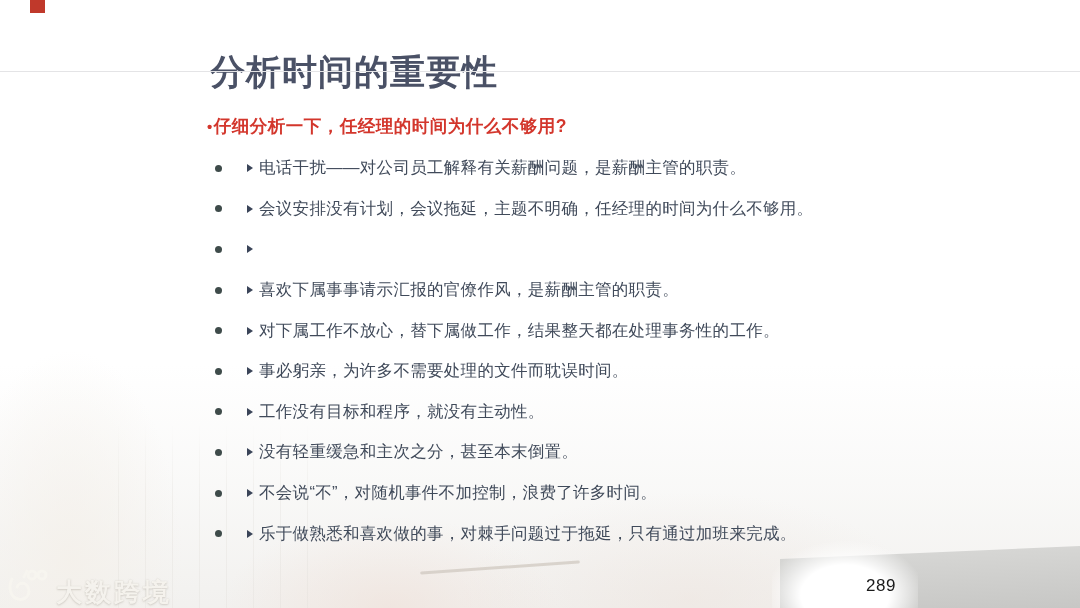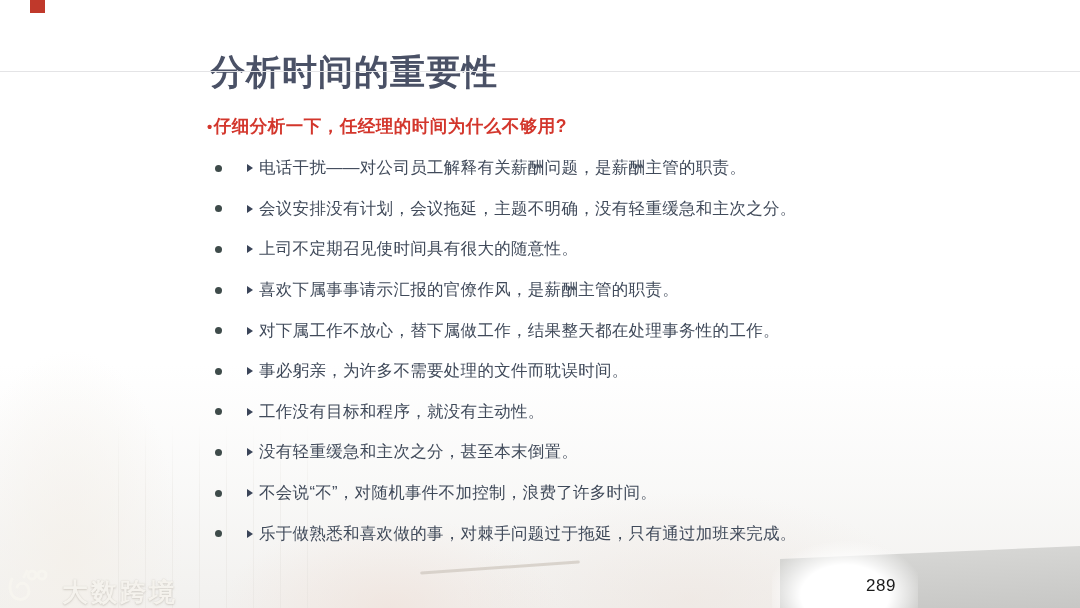--- a/index.html
+++ b/index.html
@@ -37,21 +37,21 @@
     font-size:17.5px;font-weight:700;color:#d3362c;letter-spacing:0.5px;}
   .red-heading .pre{font-size:15px;margin-right:1px;}
   .bullet-list{position:absolute;left:0;top:148px;width:1043px;z-index:2;}
   .row{height:40.6px;display:flex;align-items:center;padding-left:215px;}
   .dot{width:7px;height:7px;border-radius:50%;background:#3e4b4a;flex:0 0 auto;}
   .tri{width:0;height:0;margin-left:25px;margin-right:6px;flex:0 0 auto;
     border-left:6px solid #3a4458;border-top:4.5px solid transparent;border-bottom:4.5px solid transparent;}
   .row-text{font-size:16.5px;color:#404a5a;letter-spacing:0.3px;white-space:nowrap;}
   
   .page-number{position:absolute;left:846px;top:576px;z-index:3;font-size:17px;color:#1a1a1a;letter-spacing:0.5px;margin-left:20px;}
-  .watermark{position:absolute;left:6px;bottom:3px;z-index:3;display:flex;align-items:flex-end;gap:12px;
+  .watermark{position:absolute;left:6px;bottom:3px;z-index:3;display:flex;align-items:flex-end;gap:6px;
     color:rgba(247,244,239,0.95);text-shadow:0 1px 2px rgba(185,180,172,0.55), 0 0 1px rgba(185,180,172,0.45);}
   .watermark .wm-text{font-size:26px;font-weight:700;letter-spacing:3px;line-height:1;}
   .wm-logo{width:44px;height:38px;flex:0 0 auto;}
 </style>
 </head>
 <body>
 
 <div class="photo-layer"></div>
 <div class="book-lines"></div>
 <div class="table-gray"></div>
@@ -70,27 +70,26 @@
 
     <div class="row">
       <span class="dot"></span>
       <span class="tri"></span>
       <span class="row-text">电话干扰——对公司员工解释有关薪酬问题，是薪酬主管的职责。</span>
     </div>
 
     <div class="row">
       <span class="dot"></span>
       <span class="tri"></span>
-      <span class="row-text">会议安排没有计划，会议拖延，主题不明确，没有轻重缓急和主次之分。</span>
+      <span class="row-text">会议安排没有计划，会议拖延，主题不明确，任经理的时间为什么不够用。</span>
     </div>
 
     <div class="row">
       <span class="dot"></span>
       <span class="tri"></span>
-      <span class="row-text">上司不定期召见使时间具有很大的随意性。</span>
     </div>
 
     <div class="row">
       <span class="dot"></span>
       <span class="tri"></span>
       <span class="row-text">喜欢下属事事请示汇报的官僚作风，是薪酬主管的职责。</span>
     </div>
 
     <div class="row">
       <span class="dot"></span>

